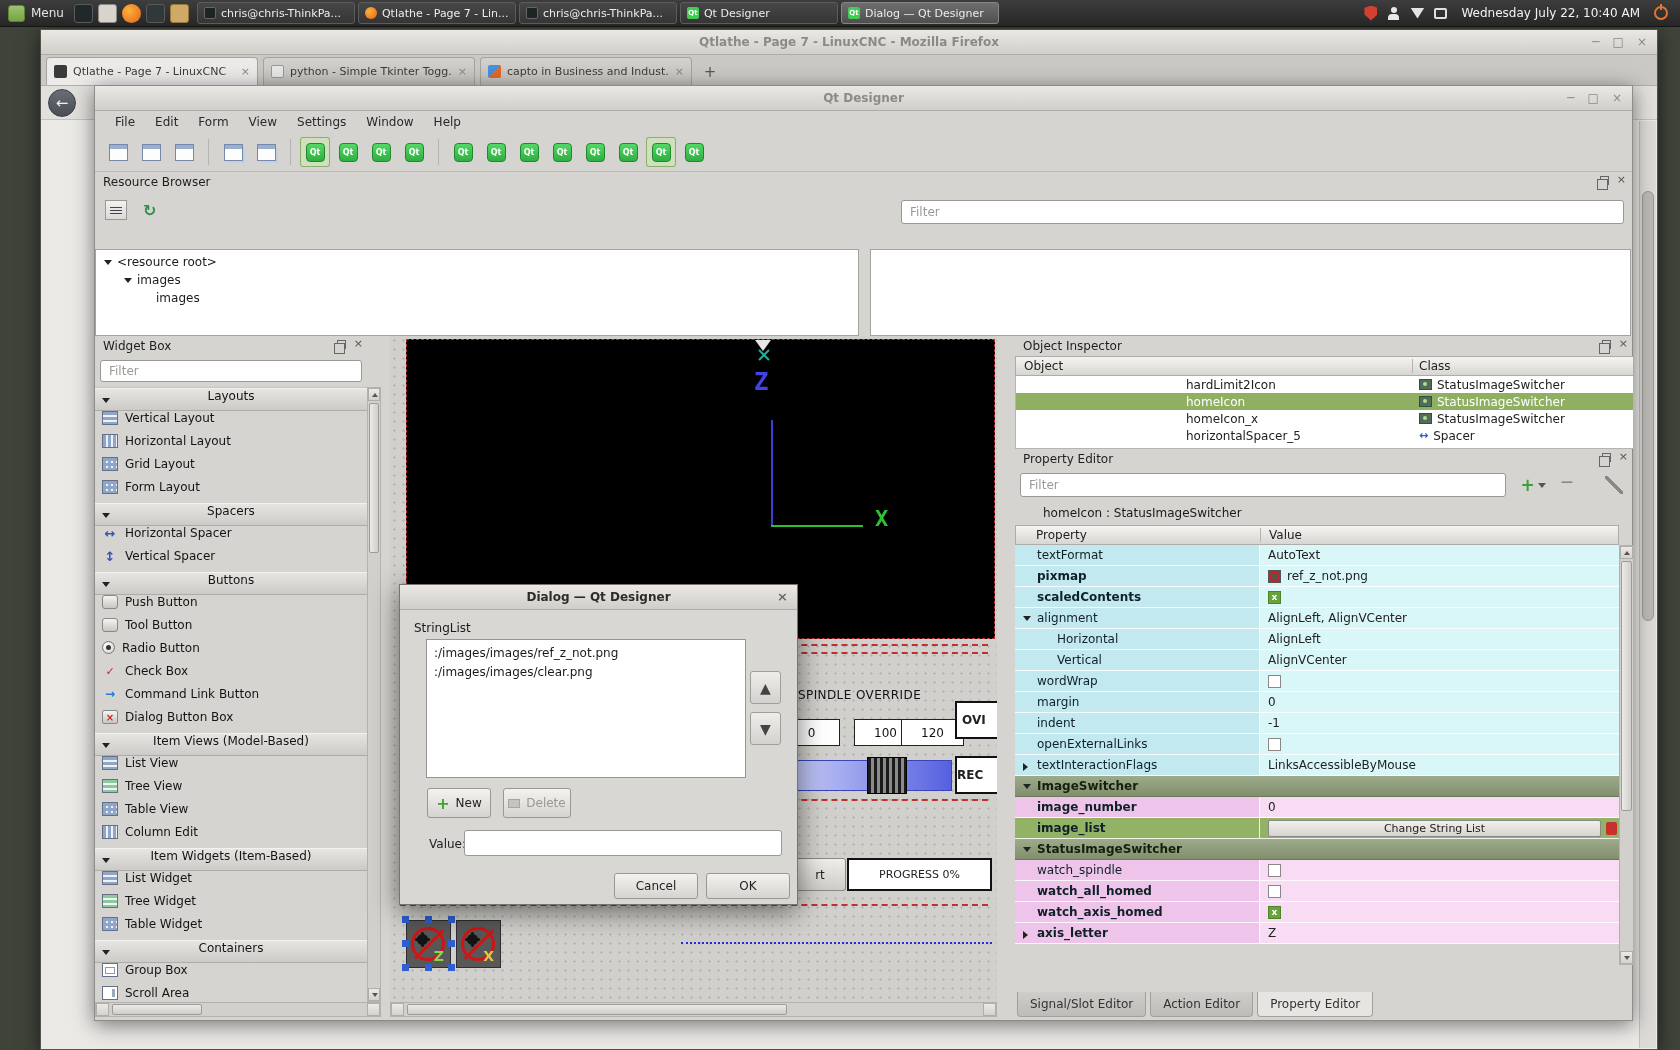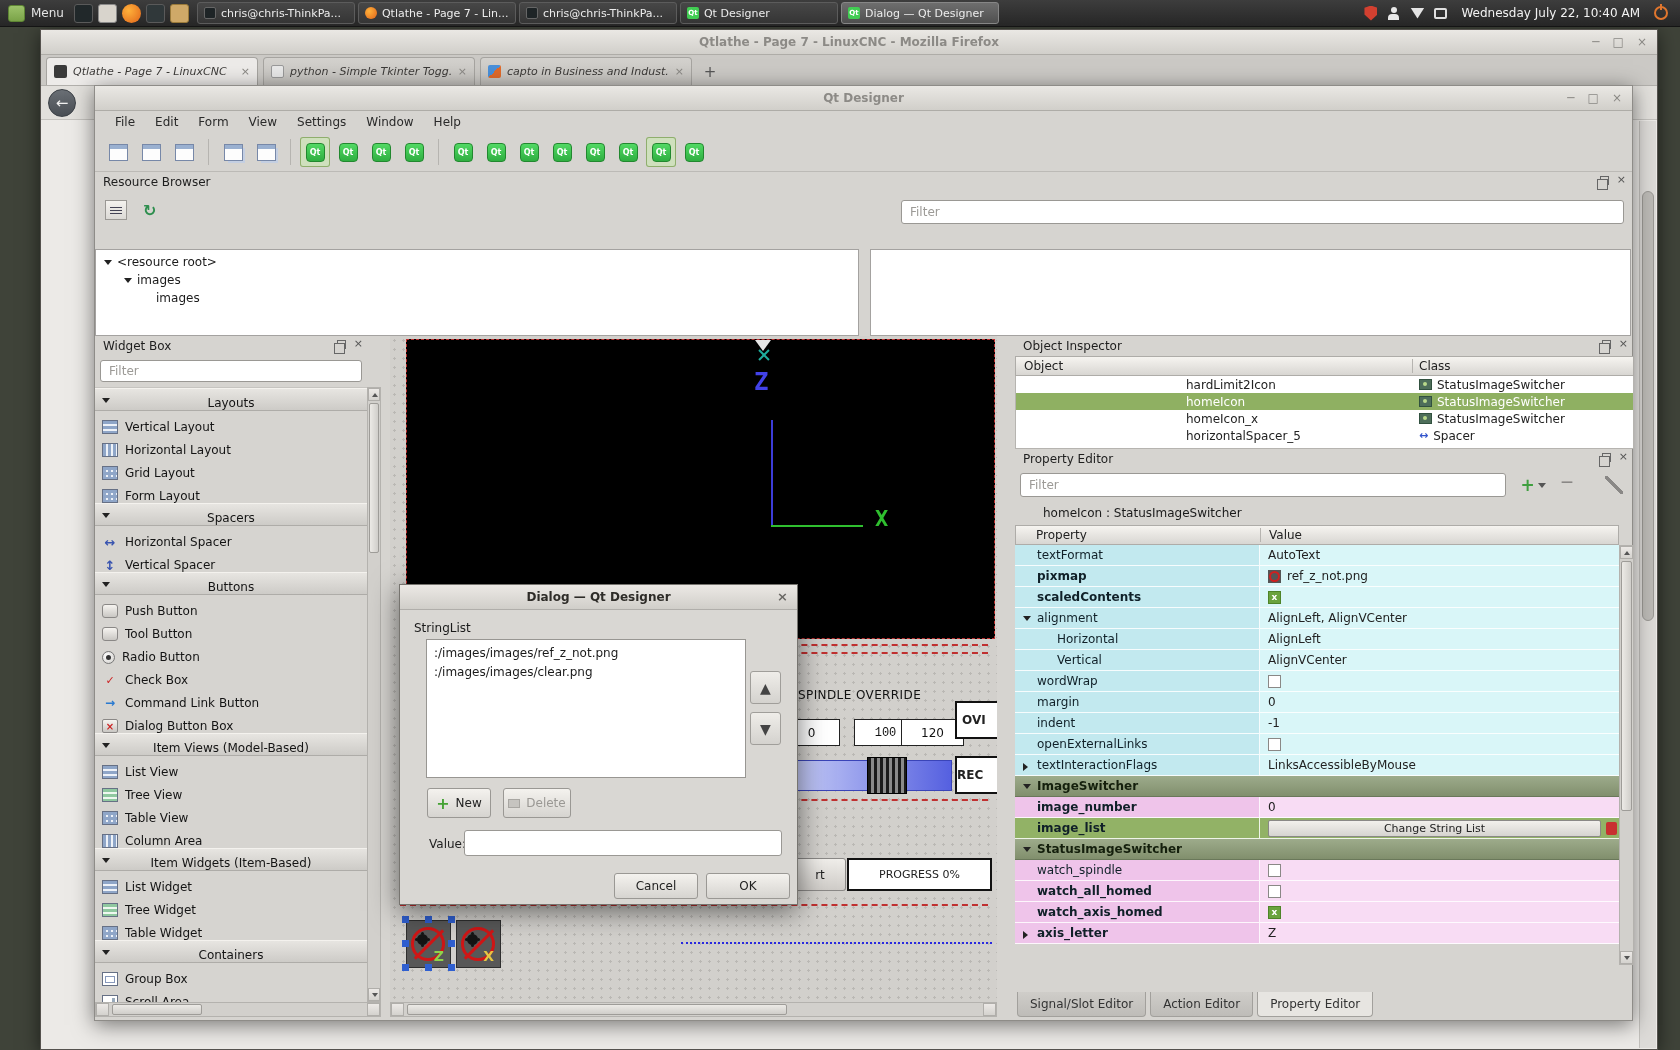--- a/index.html
+++ b/index.html
@@ -40,21 +40,21 @@
   
   .titlebar { position:absolute; left:0; top:0; right:0; height:25px; background:linear-gradient(#eae8e4,#d1cfca); border-bottom:1px solid #aeaca7; }
   .title { position:absolute; left:0; right:0; top:5px; text-align:center; color:#8c8a86; font-weight:bold; font-size:12px; }
   .wctl { position:absolute; right:10px; top:5px; display:flex; gap:13px; color:#8a8884; font-size:12px; line-height:14px; }
 
   
   #ff { position:absolute; left:40px; top:29px; width:1618px; height:1021px; background:#edebe9; border:1px solid #55524e; box-shadow:0 4px 18px rgba(0,0,0,.55); z-index:5; }
   #ff-tabs { position:absolute; left:0; top:25px; right:0; height:31px; background:#cbc9c5; display:flex; align-items:flex-end; padding-left:5px; border-bottom:1px solid #b2b0ac; }
   .fftab { width:212px; height:28px; margin-right:5px; display:flex; align-items:center; gap:6px; padding:0 7px; background:linear-gradient(#d4d2ce,#c3c1bd); border:1px solid #a6a4a0; border-bottom:none; border-radius:4px 4px 0 0; font-size:11px; color:#3c3a38; }
   .fftab.active { background:#edebe9; }
-  .fftab .lbl { white-space:nowrap; overflow:hidden; flex:1;font-style:italic; }
+  .fftab .lbl { white-space:nowrap; overflow:hidden; flex:1; }
   .fftab .x { color:#8a8884; }
   .ticn { width:13px; height:13px; flex:none; border-radius:2px; }
   .t1 { background:#3a3a3a; }
   .t2 { background:#e8e8e8; border:1px solid #999; }
   .t3 { background:linear-gradient(135deg,#4a90d9 50%,#e06a2a 50%); }
   .ff-new { width:26px; height:26px; display:flex; align-items:center; justify-content:center; color:#555; font-size:15px; }
   #ff-nav { position:absolute; left:0; top:56px; right:0; height:34px; background:#e2e0dc; border-bottom:1px solid #c4c2be; }
   .ff-back { position:absolute; left:7px; top:3px; width:28px; height:28px; border-radius:50%; background:linear-gradient(#6a6f75,#494e54); border:1px solid #3a3f45; color:#f0f0f0; display:flex; align-items:center; justify-content:center; font-size:15px; }
   #ff-content { position:absolute; left:0; top:90px; right:0; bottom:0; background:#eceae7; }
   #ff-sb { position:absolute; right:1px; top:91px; width:17px; bottom:1px; background:#dddbd8; border-left:1px solid #c2c0bc; }
@@ -89,21 +89,21 @@
   #rb-tree { position:absolute; left:0; top:77px; width:764px; height:87px; background:#fff; border:1px solid #a4a2a0; padding-top:3px; }
   .trow { height:18px; display:flex; align-items:center; gap:5px; font-size:12px; color:#1a1a1a; }
   #rb-right { position:absolute; left:775px; top:77px; right:1px; height:87px; background:#fff; border:1px solid #a4a2a0; }
   .tri-d { width:0; height:0; border-left:4px solid transparent; border-right:4px solid transparent; border-top:5px solid #222; flex:none; }
   .tri-r { width:0; height:0; border-top:4px solid transparent; border-bottom:4px solid transparent; border-left:5px solid #222; flex:none; }
 
   
   #wb { position:absolute; left:0; top:250px; width:286px; height:666px; }
   #wb-filter { position:absolute; left:5px; top:24px; width:262px; height:22px; }
   #wb-list { position:absolute; left:0; top:51px; width:272px; bottom:0; overflow:hidden; border-top:1px solid #c6c4c0; }
-  .wbr { height:23px; display:flex; align-items:flex-end; gap:7px; padding-left:7px; }
+  .wbr { height:23px; display:flex; align-items:flex-start; gap:7px; padding-left:7px; }
   .wbr .lbl { color:#141414; }
   .wbr.section { background:linear-gradient(#e7e5e1,#cdcbc7); border-top:1px solid #f4f2ee; border-bottom:1px solid #aeaca8; justify-content:center; position:relative; padding-left:0; }
   .wbr.section .sarr { position:absolute; left:7px; top:9px; }
   .wic { width:16px; height:14px; flex:none; border:1px solid #667085; background:#fff; }
   .wic.hb { background:repeating-linear-gradient(180deg,#8fa6c8 0 3px,#eef2f8 3px 5px); }
   .wic.hbg { background:repeating-linear-gradient(180deg,#8fc8a0 0 3px,#eef8f0 3px 5px); }
   .wic.vb { background:repeating-linear-gradient(90deg,#8fa6c8 0 3px,#eef2f8 3px 5px); }
   .wic.gr { background:repeating-linear-gradient(90deg,rgba(143,166,200,.95) 0 3px,transparent 3px 5px),repeating-linear-gradient(180deg,#8fa6c8 0 3px,#eef2f8 3px 5px); }
   .wic.glyph { border:none; background:transparent; display:flex; align-items:center; justify-content:center; font-weight:bold; }
   .wic.spring { color:#3a55b0; font-size:13px; }
@@ -502,21 +502,21 @@
       <div class="wbr">
           <span class="wic hbg"></span>
           <span class="lbl">Tree View</span>
         </div>
       <div class="wbr">
           <span class="wic gr"></span>
           <span class="lbl">Table View</span>
         </div>
       <div class="wbr">
           <span class="wic vb"></span>
-          <span class="lbl">Column Area</span>
+          <span class="lbl">Column Edit</span>
         </div>
       <div class="wbr section">
           <span class="sarr tri-d"></span>
           <span class="lbl">Item Widgets (Item-Based)</span>
         </div>
       <div class="wbr">
           <span class="wic hb"></span>
           <span class="lbl">List Widget</span>
         </div>
       <div class="wbr">
@@ -560,21 +560,21 @@
       <span id="vline"></span>
       <span id="hline"></span>
       <span id="axX">X</span>
     </div>
     <span class="reddash" style="top:308px;"></span>
     <span class="reddash" style="top:316px;"></span>
     <span class="reddash" style="top:463px;"></span>
     <span class="reddash" style="top:568px;"></span>
     <span id="spindle">SPINDLE OVERRIDE</span>
     <span class="scell" style="left:393px;width:57px;">0</span>
-    <span class="scell" style="left:464px;width:63px;font-family:Liberation Mono, monospace;">100</span>
+    <span class="scell" style="left:464px;width:63px;">100</span>
     <span class="scell" style="left:511px;width:63px;">120</span>
     <span id="ovi">OVI</span>
     <span id="slider"></span>
     <span id="shandle"></span>
     <span id="rec">REC</span>
     <span id="abort">rt</span>
     <span id="prog">PROGRESS 0%</span>
     <div class="tile" id="tile1">
       <span class="gear"></span>
       <span class="ring"></span>

